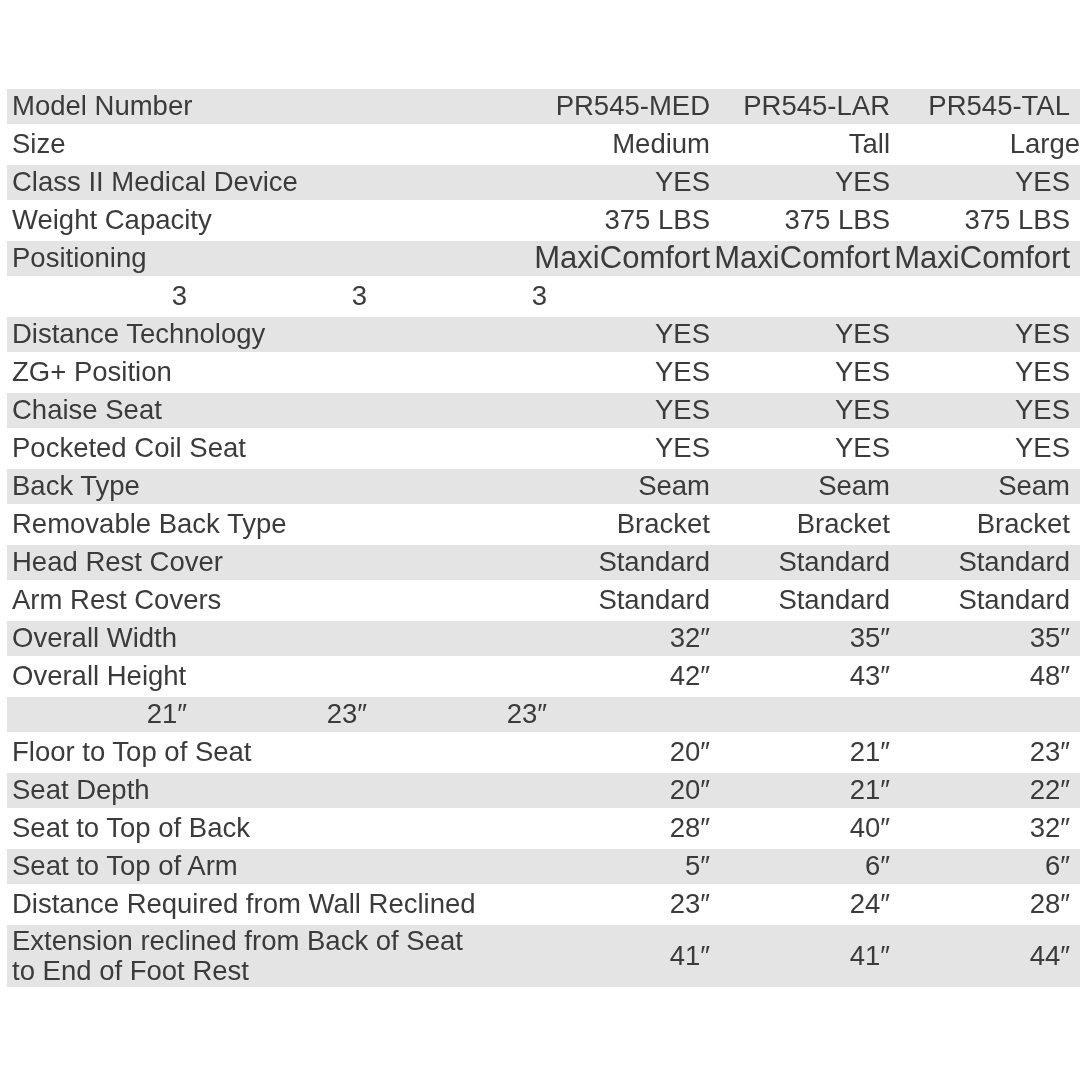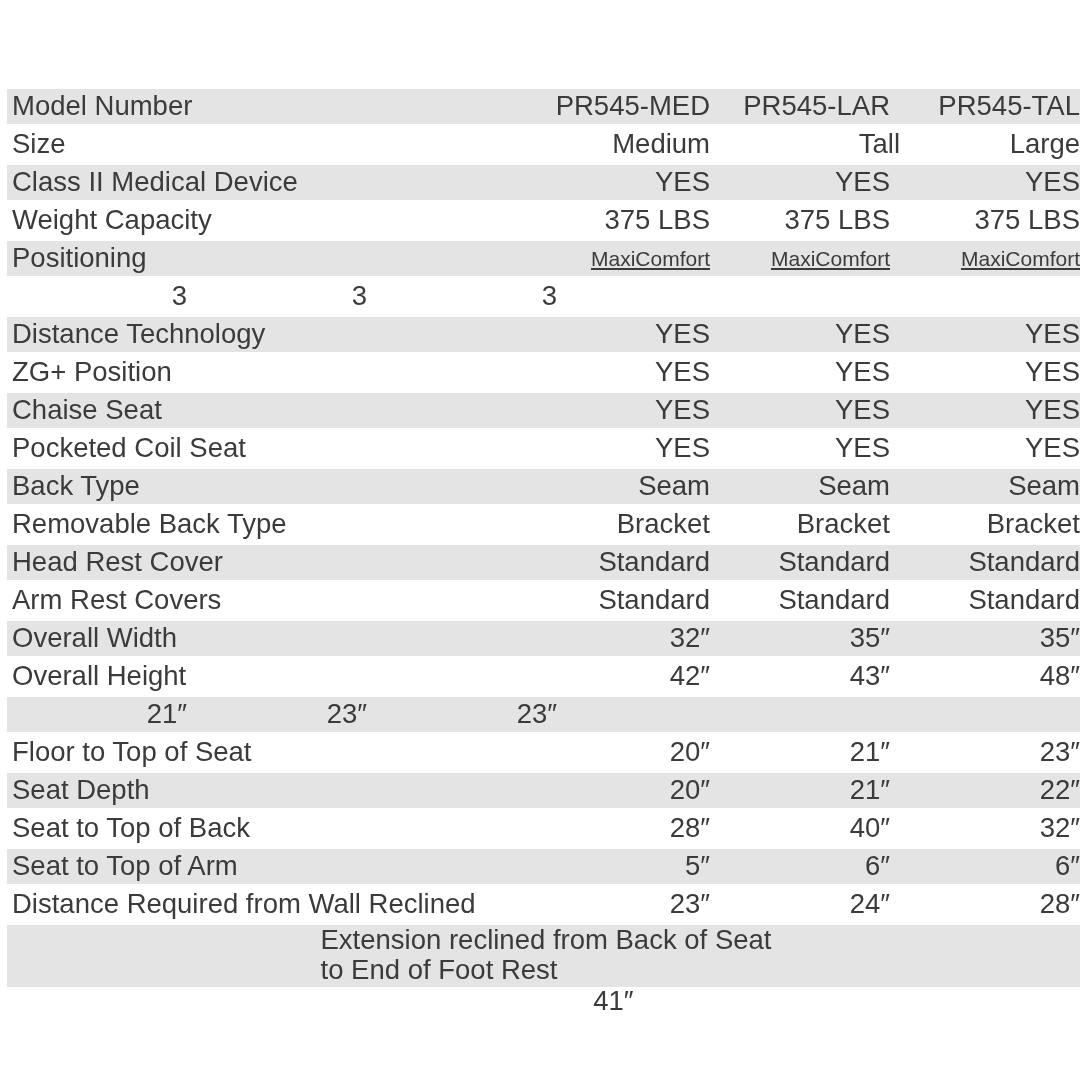--- a/index.html
+++ b/index.html
@@ -26,47 +26,45 @@
     align-items: center;
     height: 38px;
     box-sizing: border-box;
     border-bottom: 3px solid #ffffff;
   }
   .row.shaded {
     background: #e4e4e4;
   }
   .row.tall {
     height: 65px;
-    flex-direction: column;
   }
   .cell {
     font-size: 27.5px;
     line-height: 1.1;
     white-space: pre-line;
   }
   .cell.label {
     flex: 1 1 auto;
     padding-left: 5px;
     min-width: 0;
   }
   .cell.value {
     flex: 0 0 180px;
     width: 180px;
     text-align: right;
     white-space: nowrap;
   }
   .cell.value.col-tal {
     flex: 0 0 190px;
     width: 190px;
-    padding-right: 0;
+    padding-right: 10px;
     box-sizing: border-box;
   }
   .cell.value.small {
-    font-size: 21px;
-    text-decoration: underline;
+    font-size: 31px;
   }
 </style>
 </head>
 <body>
 
 <div class="spec-table" id="spec-table">
     <div class="row shaded">
       <div class="cell label">Model Number</div>
       <div class="cell value col-med">PR545-MED</div>
       <div class="cell value col-lar">PR545-LAR</div>

